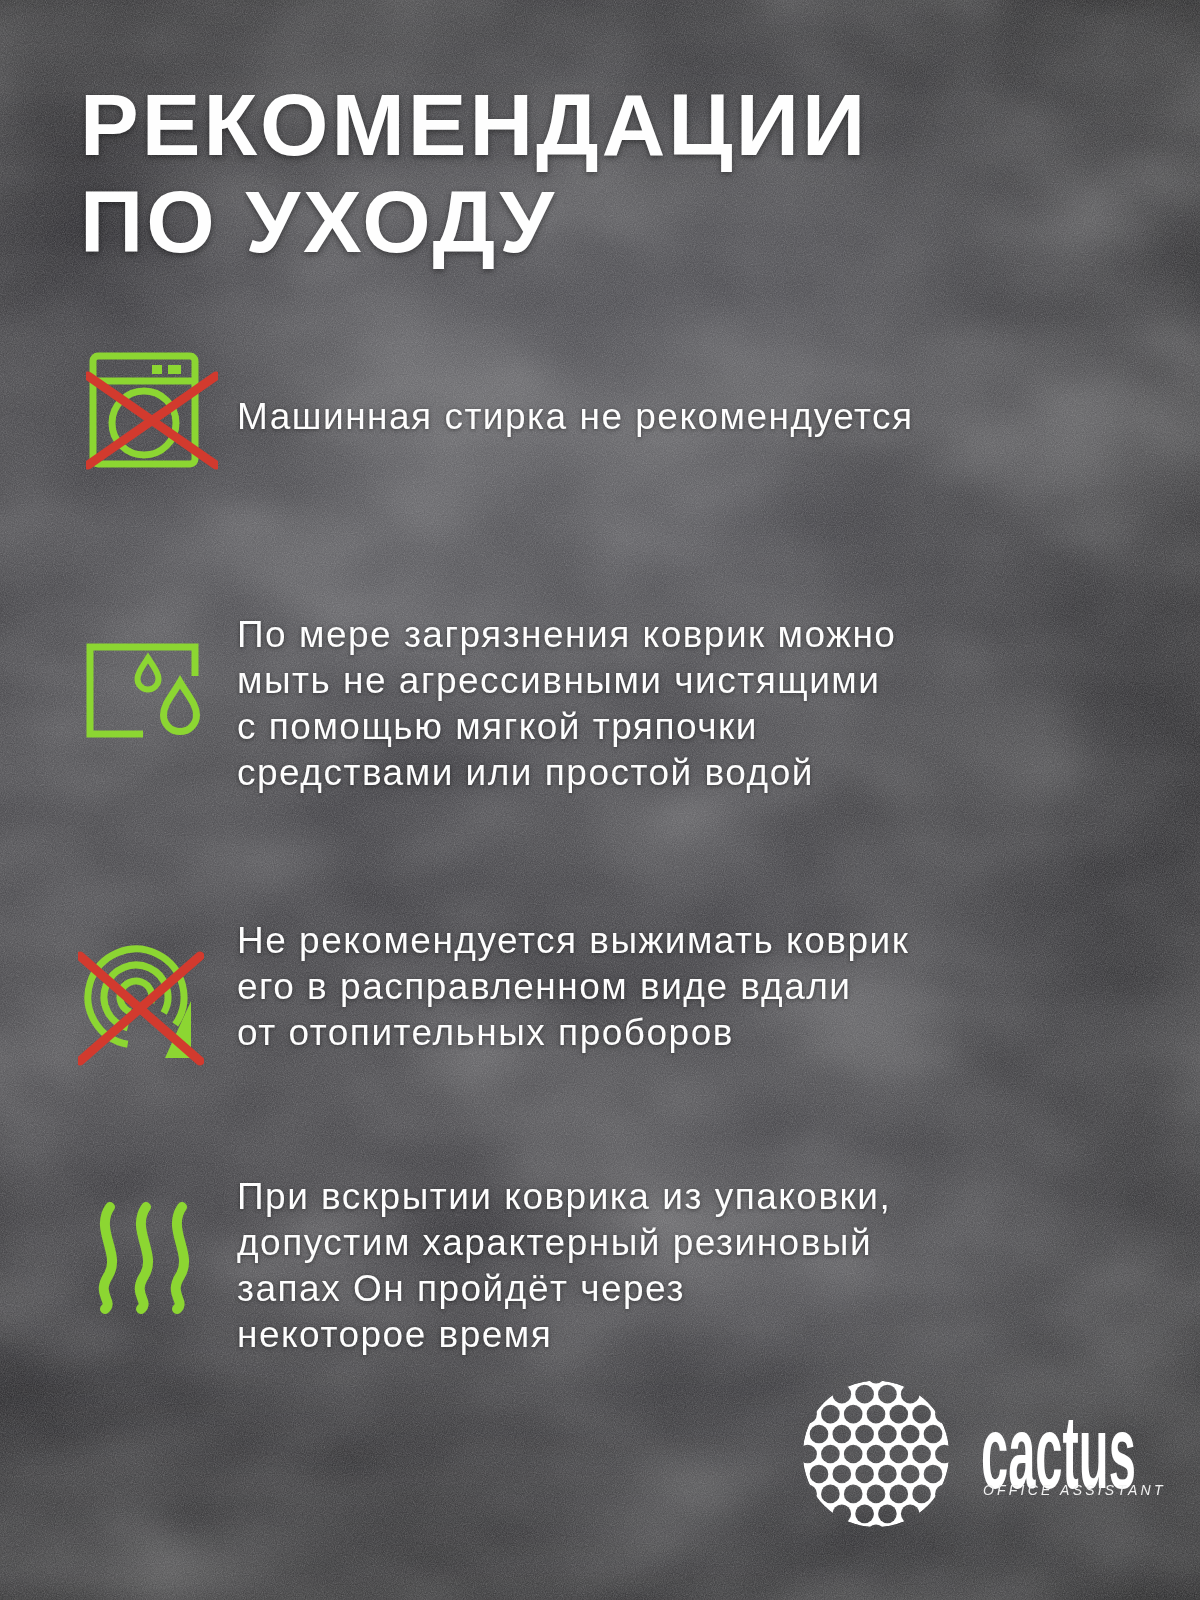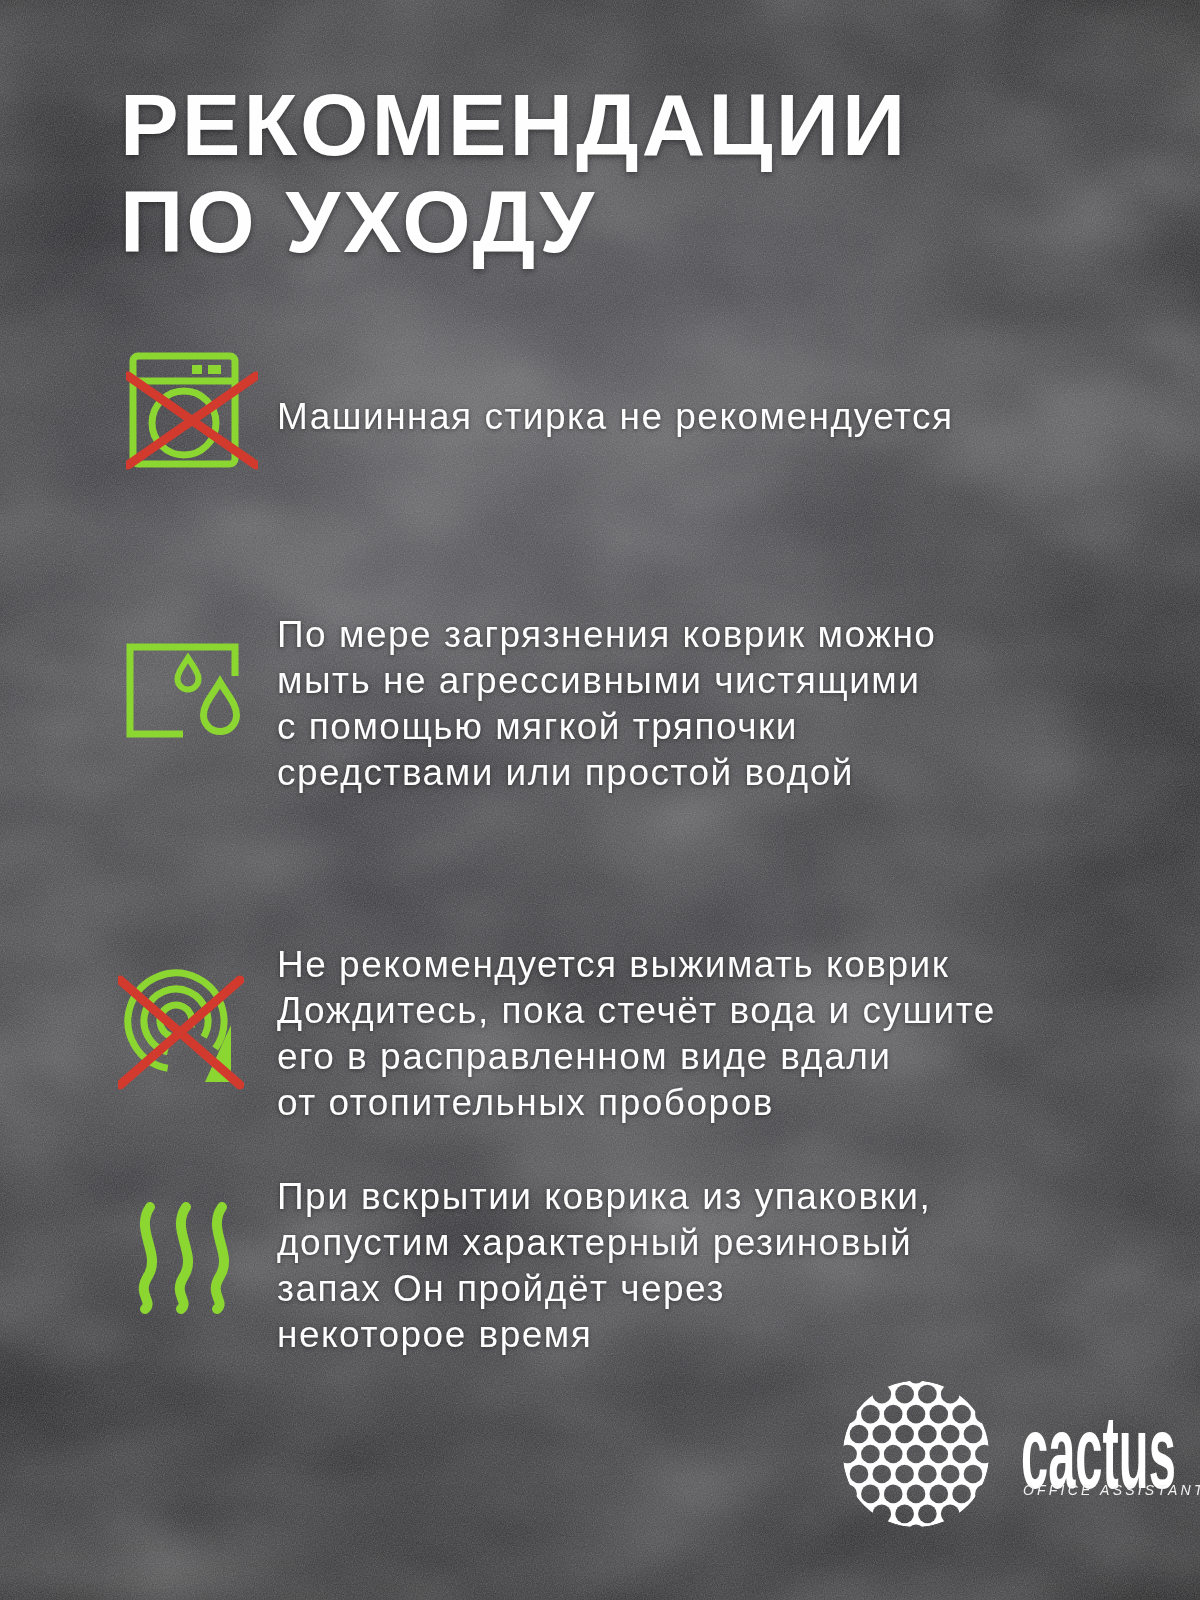--- a/index.html
+++ b/index.html
@@ -13,21 +13,21 @@
       radial-gradient(ellipse 1000px 760px at 55% 21%, rgba(155,157,166,.22), transparent 65%),
       radial-gradient(ellipse 860px 680px at 28% 40%, rgba(142,144,152,.15), transparent 65%),
       radial-gradient(ellipse 760px 900px at 72% 66%, rgba(120,122,130,.12), transparent 70%),
       radial-gradient(ellipse 700px 500px at 78% 92%, rgba(125,127,135,.10), transparent 70%),
       linear-gradient(90deg, rgba(0,0,0,0) 62%, rgba(0,0,0,.38) 100%),
       linear-gradient(180deg, rgba(0,0,0,.35) 0%, rgba(0,0,0,0) 14%, rgba(0,0,0,0) 80%, rgba(0,0,0,.4) 100%),
       radial-gradient(ellipse 1500px 1250px at 50% 48%, rgba(0,0,0,0) 45%, rgba(0,0,0,.52) 100%),
       #26252a;
   }
   .texture{position:absolute;inset:0;z-index:1;pointer-events:none;}
-  .content{position:absolute;inset:0;z-index:2;margin-left:40px;}
+  .content{position:absolute;inset:0;z-index:2;}
 
   .title{
     position:absolute;left:80px;top:76px;margin:0;
     font-size:88px;line-height:97px;font-weight:800;letter-spacing:3px;
     text-transform:uppercase;color:#fefefe;
     text-shadow:0 2px 6px rgba(0,0,0,.45);
   }
 
   .care-item{position:absolute;left:0;width:1200px;}
   .care-icon{position:absolute;}
@@ -40,21 +40,21 @@
   }
 
   .row1{top:350px;height:140px;padding-left:39px;}
   .row1 .care-icon{left:86px;top:2px;}
   .row1 .care-text{top:44px;}
 
   .row2{top:610px;height:200px;padding-left:24px;}
   .row2 .care-icon{left:86px;top:20px;}
   .row2 .care-text{top:2px;}
 
-  .row3{top:940px;height:200px;}
+  .row3{top:916px;height:200px;}
   .row3 .care-icon{left:78px;top:21px;}
   .row3 .care-text{top:2px;}
 
   .row4{top:1172px;height:200px;}
   .row4 .care-icon{left:88px;top:30px;}
   .row4 .care-text{top:2px;}
 
   .icon-stroke{fill:none;stroke:#8CD632;stroke-width:7;}
   .icon-fill{fill:#8CD632;stroke:none;}
   .cross{stroke:#D23A2E;stroke-width:9;stroke-linecap:round;fill:none;}
@@ -142,21 +142,20 @@
         <path class="icon-stroke" d="M49.7 90.9 A32 32 0 1 1 85.7 76"></path>
         <path class="icon-stroke" d="M52.5 75 A16 16 0 1 1 73 65.5"></path>
         <path class="icon-fill" d="M113 64 L113 121 L87 121 Z"></path>
         <g>
           <line class="cross" x1="2" y1="19" x2="122" y2="124"></line>
           <line class="cross" x1="122" y1="19" x2="2" y2="124"></line>
         </g>
       </svg>
       <div class="care-text">
         <div>Не рекомендуется выжимать коврик</div>
-        <div>Дождитесь, пока стечёт вода и сушите</div>
         <div>его в расправленном виде вдали</div>
         <div>от отопительных проборов</div>
       </div>
     </section>
 
     <section class="care-item row4">
       <svg class="care-icon" width="104" height="112" viewBox="0 0 104 112" aria-hidden="true">
         <g fill="none" stroke="#8CD632" stroke-width="10" stroke-linecap="round">
           <path d="M22 5 C6 28 34 52 20 74 C8 93 26 99 17 107"></path>
           <path d="M58 5 C42 28 70 52 56 74 C44 93 62 99 53 107"></path>

